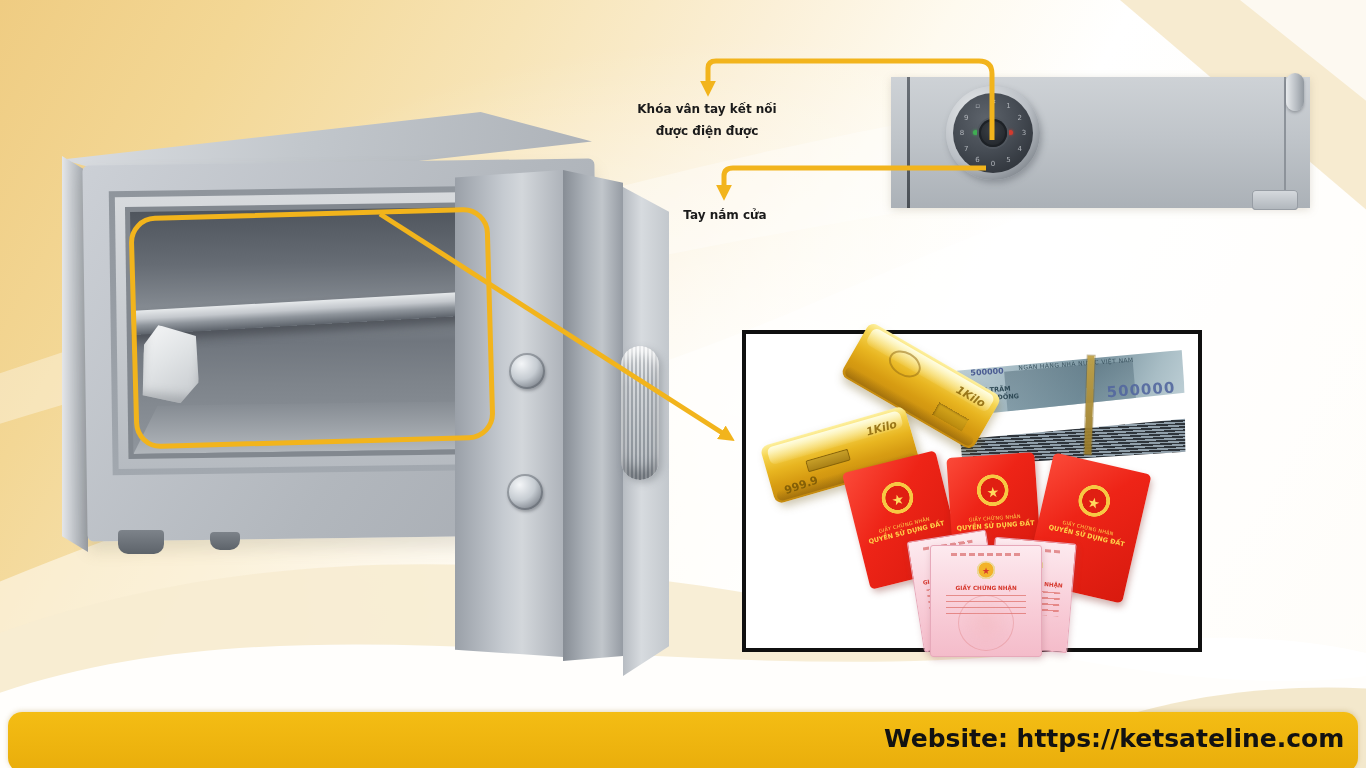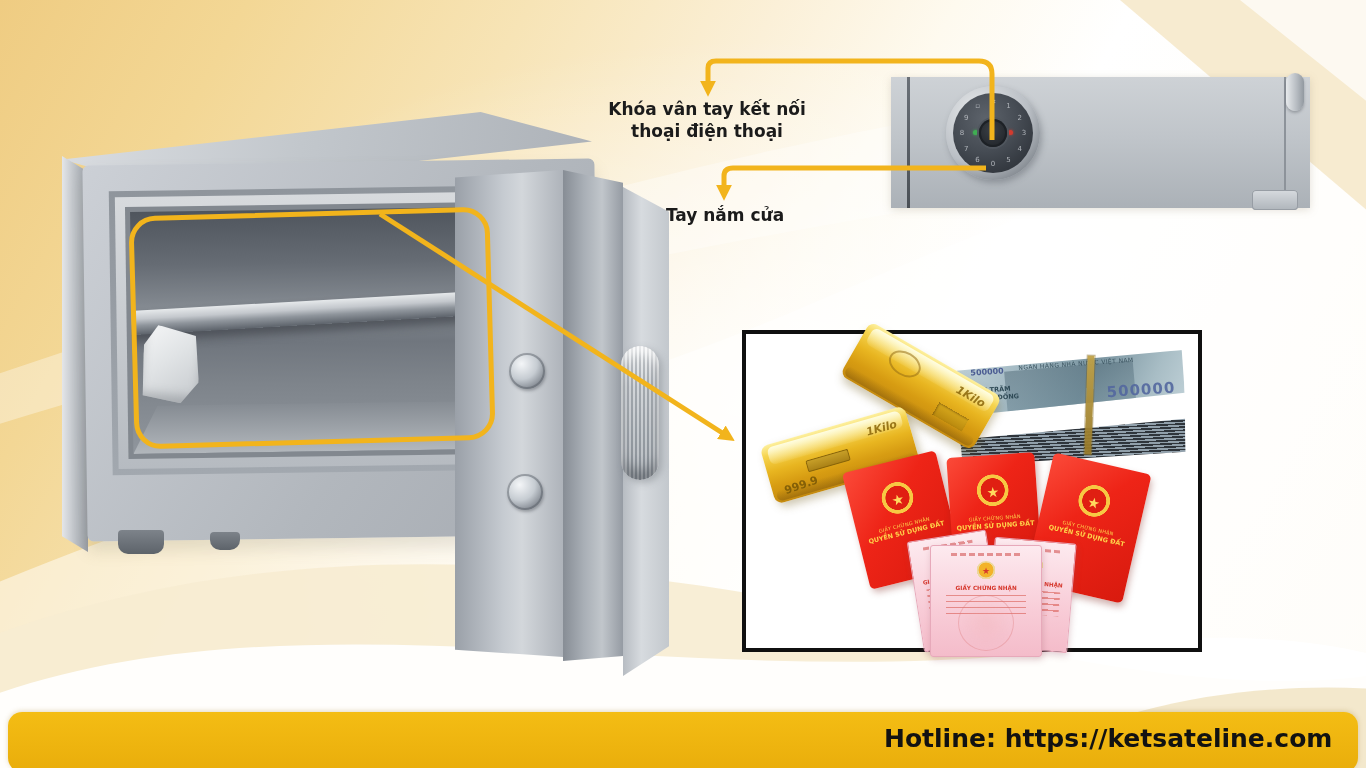--- a/index.html
+++ b/index.html
@@ -85,21 +85,21 @@
     background:radial-gradient(circle at 40% 32%,#5d636b 0%,#464c54 45%,#343940 75%,#2b3036 100%);}
   .kp-key{position:absolute;transform:translate(-50%,-50%);font-size:7px;color:#c9cdd2;opacity:.8;}
   .dot{position:absolute;width:5px;height:5px;border-radius:50%;}
   .dot-green{left:20px;top:37px;background:#3fae52;box-shadow:0 0 3px #3fae52;}
   .dot-red{left:55px;top:37px;background:#d23b2f;box-shadow:0 0 3px #d23b2f;}
   .fp-sensor{position:absolute;left:26px;top:26px;width:28px;height:28px;border-radius:50%;
     background:radial-gradient(circle at 45% 40%,#3a3f45,#24282d 70%);
     box-shadow:inset 0 0 0 2px #1d2126,0 0 0 2px #50565e;}
 
   
-  .callout{position:absolute;z-index:4;color:#1b1b1b;font-weight:700;font-size:17px;
+  .callout{position:absolute;z-index:4;color:#1b1b1b;font-weight:700;font-size:12px;
     text-align:center;line-height:22px;}
   .label-fp{left:590px;top:98px;width:234px;}
   .label-handle{left:655px;top:204px;width:140px;}
 
   
   .inset{position:absolute;left:742px;top:330px;width:460px;height:322px;z-index:2;
     border:4px solid #101010;background:#ffffff;}
   .goldbar{position:absolute;border-radius:8px;z-index:2;
     background:linear-gradient(180deg,#fdf0a0 0%,#f6d44f 18%,#e8b520 45%,#d79c12 70%,#c48a0f 100%);
     box-shadow:3px 5px 9px rgba(120,100,40,.35);}
@@ -240,21 +240,21 @@
           <span class="kp-key" style="left: 24.5px; top: 13.1532px;">▫</span>
         </div>
     </div>
     <div class="right-edge"></div>
     <div class="hinge-top"></div>
     <div class="hinge-bottom"></div>
   </div>
 
   <div class="callout label-fp">
     <div>Khóa vân tay kết nối</div>
-    <div>thoại điện thoại</div>
+    <div>được điện được</div>
   </div>
   <div class="callout label-handle">Tay nắm cửa</div>
 
   <svg class="overlay" width="1366" height="768" viewBox="0 0 1366 768" aria-hidden="true">
     <defs>
       <marker id="ah" viewBox="0 0 10 10" refX="2" refY="5" markerWidth="3.2" markerHeight="3.2" orient="auto">
         <path d="M0,0 L10,5 L0,10 Z" fill="#f2b41c"></path>
       </marker>
     </defs>
     <rect x="134" y="214" width="356" height="228" rx="24" fill="none" stroke="#f2b41c" stroke-width="5" transform="rotate(-1.6 312 328)"></rect>
@@ -332,18 +332,18 @@
           <span class="pk-star star-icon"></span>
         </div>
       <div class="pk-title">GIẤY CHỨNG NHẬN</div>
       <div class="pk-lines"></div>
       <div class="pk-watermark"></div>
     </div>
   </div>
 
   <div class="footer-bar">
     <div class="footer-text website">
-      <span>Hotline:</span>
+      <span>Website:</span>
       <span>https://ketsateline.com</span>
     </div>
   </div>
 
 </div>
 
 </body></html>

